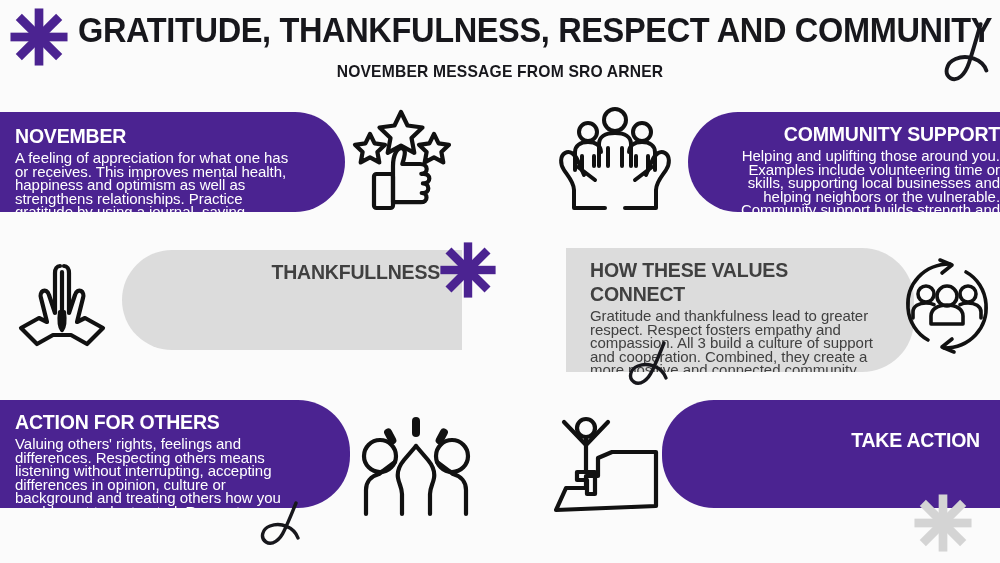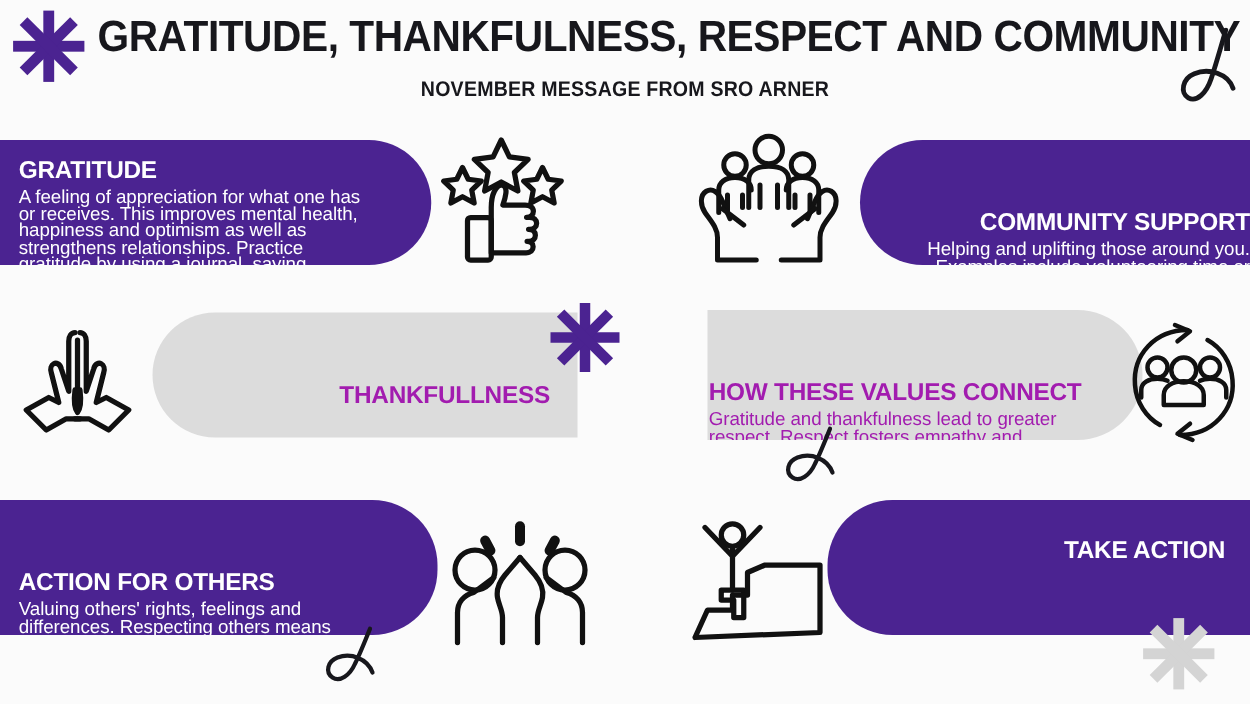--- a/index.html
+++ b/index.html
@@ -25,41 +25,41 @@
   }
   .subtitle {
     position:absolute; left:0; top:62px; width:1000px; text-align:center;
     font-size:17px; font-weight:bold; color:#17171c; letter-spacing:0.2px;
     transform:scaleX(0.92);
   }
 
   
   .card { position:absolute; padding:10px 20px 12px; overflow:hidden; }
   .card.purple { background:#4B2391; color:#ffffff; }
-  .card.gray   { background:#dcdcdc; color:#a21caf; }
+  .card.gray   { background:#dcdcdc; color:#404040; }
 
   .card h2 {
     font-size:19.5px; font-weight:bold; letter-spacing:-0.2px;
-    margin-bottom:3px; line-height:24px;margin-top:44px;
+    margin-bottom:3px; line-height:24px;
   }
   .card p { font-size:15px; line-height:13.6px; letter-spacing:-0.05px; }
 
   
   #card-gratitude { left:-30px; top:112px; width:375px; height:100px;
     border-radius:0 52px 52px 0; padding-left:45px; padding-right:55px; }
   #card-gratitude h2 { margin-top:2px; }
 
   #card-community { left:688px; top:112px; width:350px; height:100px;
     border-radius:52px 0 0 52px; padding-left:22px; padding-right:38px; text-align:right; }
 
   #card-thankfullness { left:122px; top:250px; width:340px; height:100px;
     border-radius:52px 0 0 52px; padding-left:30px; padding-right:22px; text-align:right; }
 
-  #card-connect { left:566px; top:248px; width:348px; height:104px;
-    border-radius:0 52px 52px 0; padding-left:1px; padding-right:40px; }
+  #card-connect { left:566px; top:248px; width:348px; height:124px;
+    border-radius:0 52px 52px 0; padding-left:24px; padding-right:40px; }
 
   #card-respect { left:-30px; top:400px; width:380px; height:108px;
     border-radius:0 52px 52px 0; padding-left:45px; padding-right:58px; }
 
   #card-takeaction { left:662px; top:400px; width:368px; height:108px;
     border-radius:52px 0 0 52px; padding-left:24px; padding-right:50px; text-align:right; }
   #card-takeaction h2 { margin-top:18px; }
 
   
   .icon { position:absolute; }
@@ -101,21 +101,21 @@
     <div class="subtitle">NOVEMBER MESSAGE FROM SRO ARNER</div>
 
     <div class="decor" id="squiggle-header">
       <svg viewBox="0 0 60 72" width="58" height="70" aria-hidden="true">
         <path d="M42 2 C38 16 34 30 30 42 C26 54 18 62 11 58 C4 54 6 42 16 38 C28 33 44 38 48 50" fill="none" stroke="#17171c" stroke-width="4" stroke-linecap="round"></path>
       </svg>
     </div>
   </div>
 
   <div class="card purple" id="card-gratitude">
-    <h2>GRATITUDE</h2>
+    <h2>NOVEMBER</h2>
     <p>A feeling of appreciation for what one has or receives. This improves mental health, happiness and optimism as well as strengthens relationships. Practice gratitude by using a journal, saying "thank you" often and reflecting on small daily blessings.</p>
 
   </div>
 
   <div class="icon" id="icon-thumbs-up">
     <svg viewBox="0 0 106 112" width="106" height="112" aria-hidden="true">
       <g fill="none" stroke="#111111" stroke-width="4.2" stroke-linejoin="round" stroke-linecap="round">
         <path d="M53 8 l6.5 13.5 15 2 -11 10.5 2.8 14.8 -13.3 -7.2 -13.3 7.2 2.8 -14.8 -11 -10.5 15 -2 Z"></path>
         <path d="M20 26 l4.6 9.4 10.4 1.4 -7.6 7.3 1.9 10.3 -9.3 -5 -9.3 5 1.9 -10.3 -7.6 -7.3 10.4 -1.4 Z" transform="translate(2,4)"></path>
         <path d="M20 26 l4.6 9.4 10.4 1.4 -7.6 7.3 1.9 10.3 -9.3 -5 -9.3 5 1.9 -10.3 -7.6 -7.3 10.4 -1.4 Z" transform="translate(66,4)"></path>

